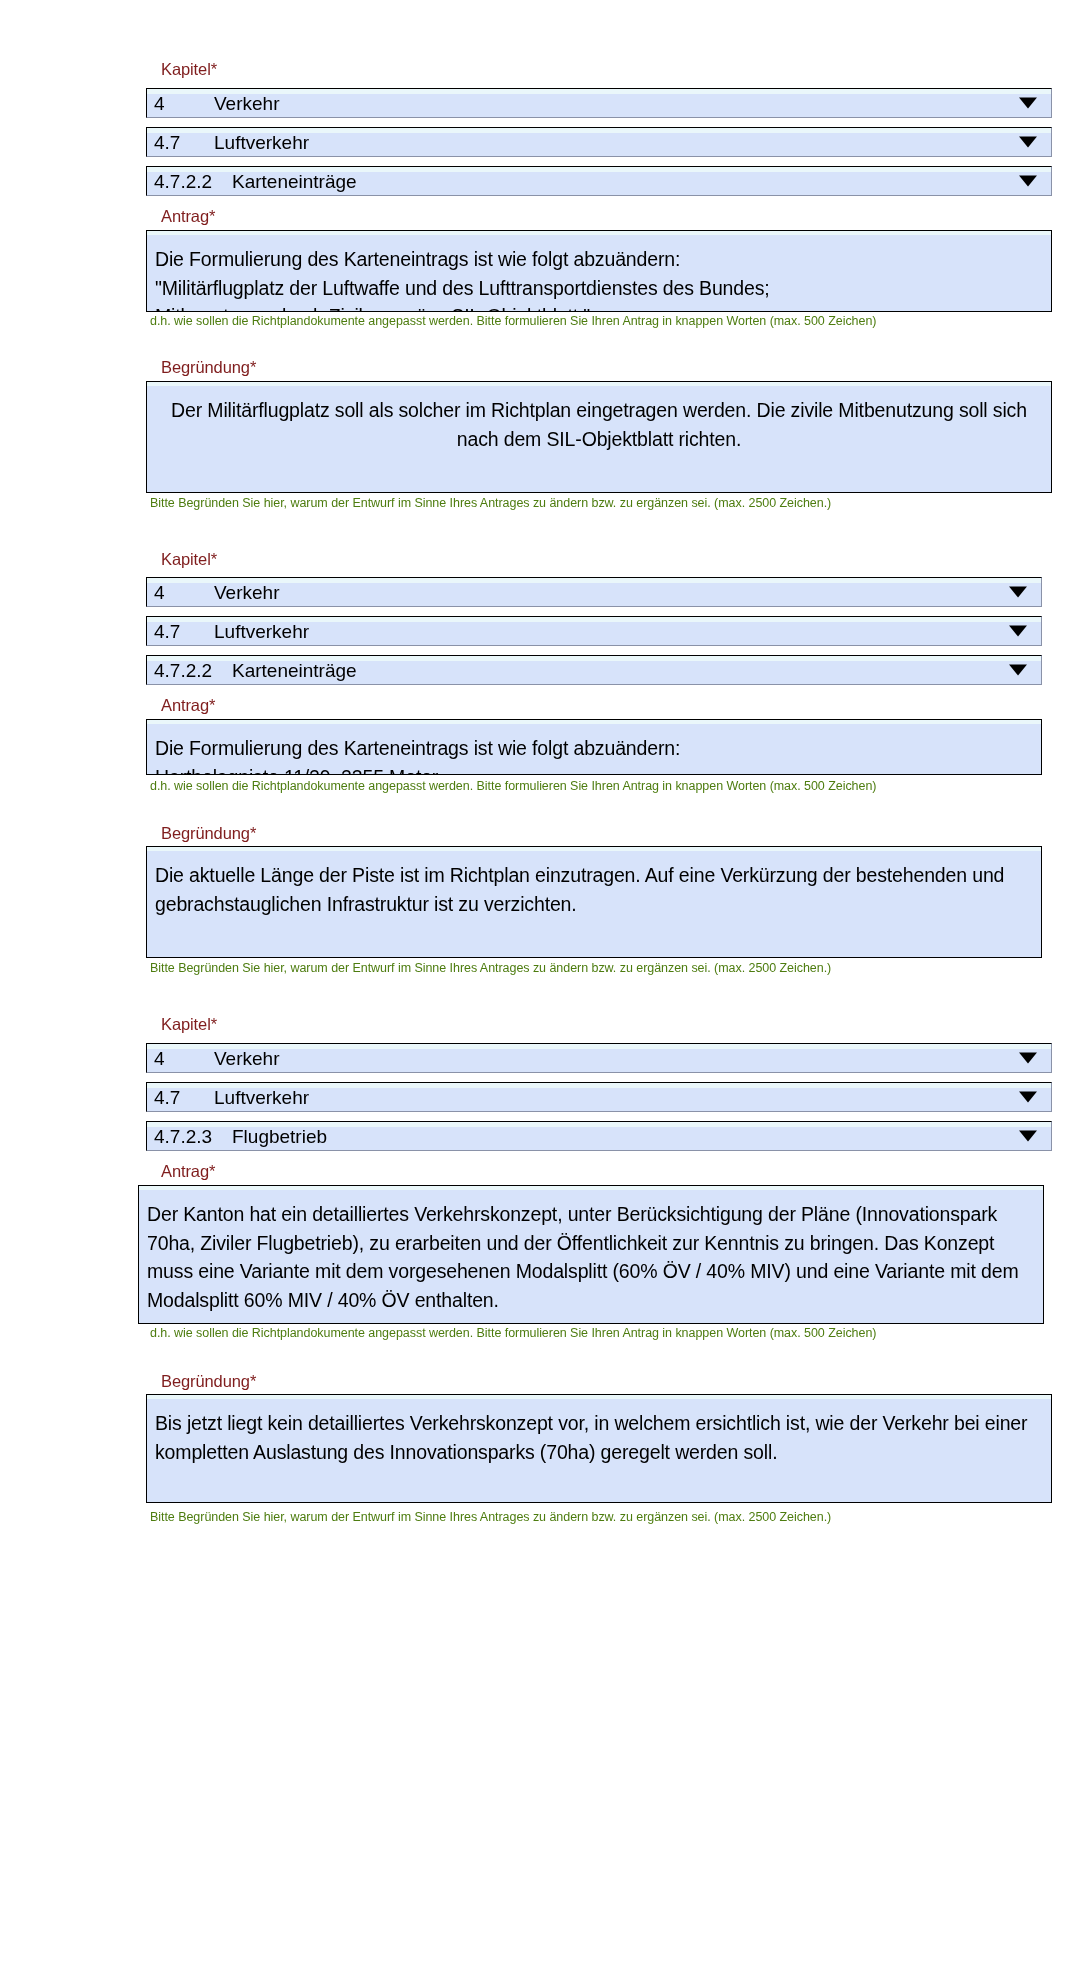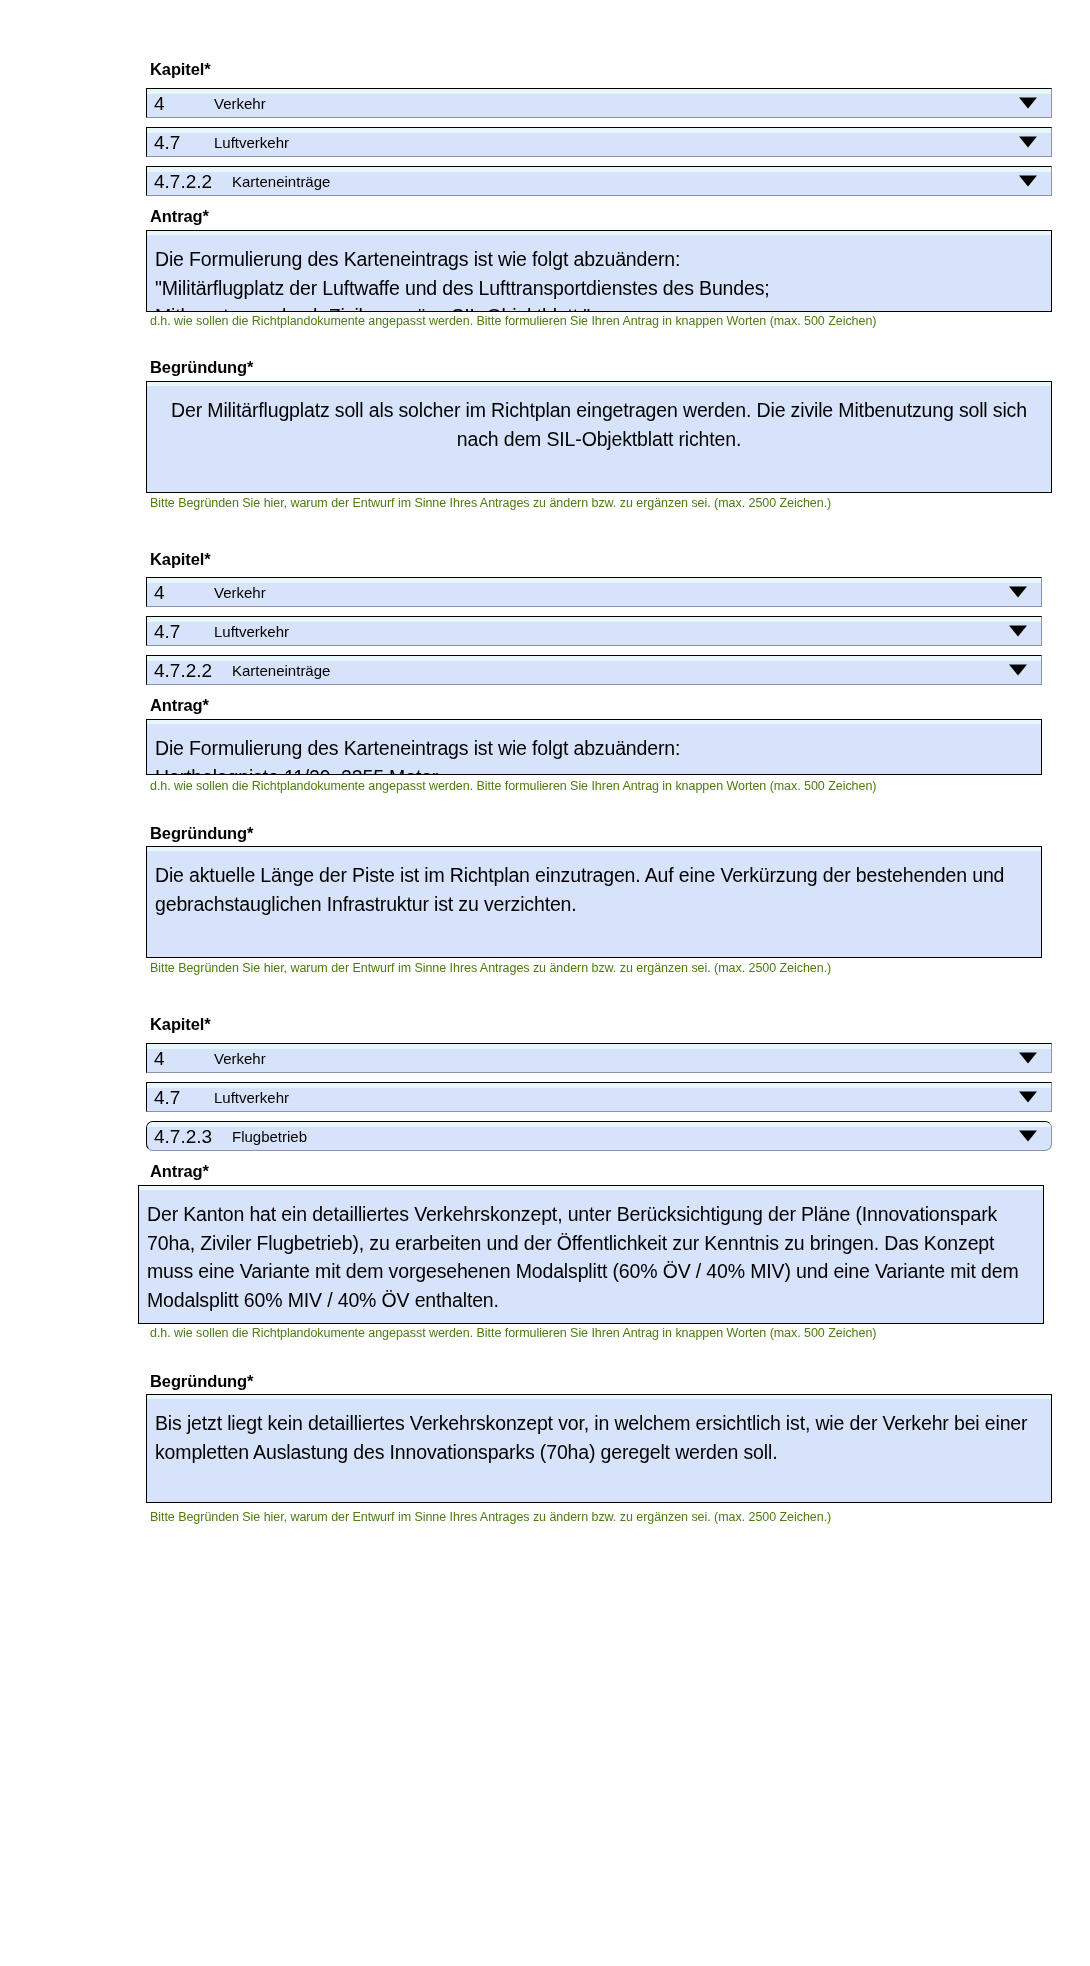--- a/index.html
+++ b/index.html
@@ -20,24 +20,24 @@
     height: 1966px;
     background: #ffffff;
   }
   .form-section {
     position: absolute;
     left: 0;
     width: 1090px;
   }
   .field-label {
     font-size: 16.5px;
-    font-weight: bold;
+    font-weight: normal;
     letter-spacing: -0.1px;
-    color: #000000;
-    margin: 0 0 5px 4px;
+    color: #7f1d1d;
+    margin: 0 0 5px 15px;
     padding-left: 0;
   }
   .label-row {
     position: absolute;
   }
   
   .select-box {
     position: absolute;
     box-sizing: border-box;
     background: #d7e3fa;
@@ -58,21 +58,21 @@
     pointer-events: none;
   }
   .select-num {
     font-size: 19px;
     line-height: 1;
     white-space: pre;
     position: relative;
     z-index: 2;
   }
   .select-text {
-    font-size: 15px;
+    font-size: 19px;
     line-height: 1;
     white-space: pre;
     position: relative;
     z-index: 2;
   }
   .select-arrow {
     position: absolute;
     right: 14px;
     top: 50%;
     transform: translateY(-50%);
@@ -212,21 +212,21 @@
       <span class="select-text">Verkehr</span>
       <span class="select-arrow"></span>
     </div>
 
     <div class="select-box" style="left:146px; top:1082px; width:906px; height:30px;">
       <span class="select-num" style="width:60px;">4.7</span>
       <span class="select-text">Luftverkehr</span>
       <span class="select-arrow"></span>
     </div>
 
-    <div class="select-box" style="left:146px; top:1121px; width:906px; height:30px;border-radius:7px;">
+    <div class="select-box" style="left:146px; top:1121px; width:906px; height:30px;">
       <span class="select-num" style="width:78px;">4.7.2.3</span>
       <span class="select-text">Flugbetrieb</span>
       <span class="select-arrow"></span>
     </div>
 
     <div class="field-label label-row" style="left:146px; top:1162px;">Antrag*</div>
 
     <div class="text-box" style="left:138px; top:1185px; width:906px; height:139px;">
       <div class="tb-inner">Der Kanton hat ein detailliertes Verkehrskonzept, unter Berücksichtigung der Pläne (Innovationspark 70ha, Ziviler Flugbetrieb), zu erarbeiten und der Öffentlichkeit zur Kenntnis zu bringen. Das Konzept muss eine Variante mit dem vorgesehenen Modalsplitt (60% ÖV / 40% MIV) und eine Variante mit dem Modalsplitt 60% MIV / 40% ÖV enthalten.</div>
     </div>

